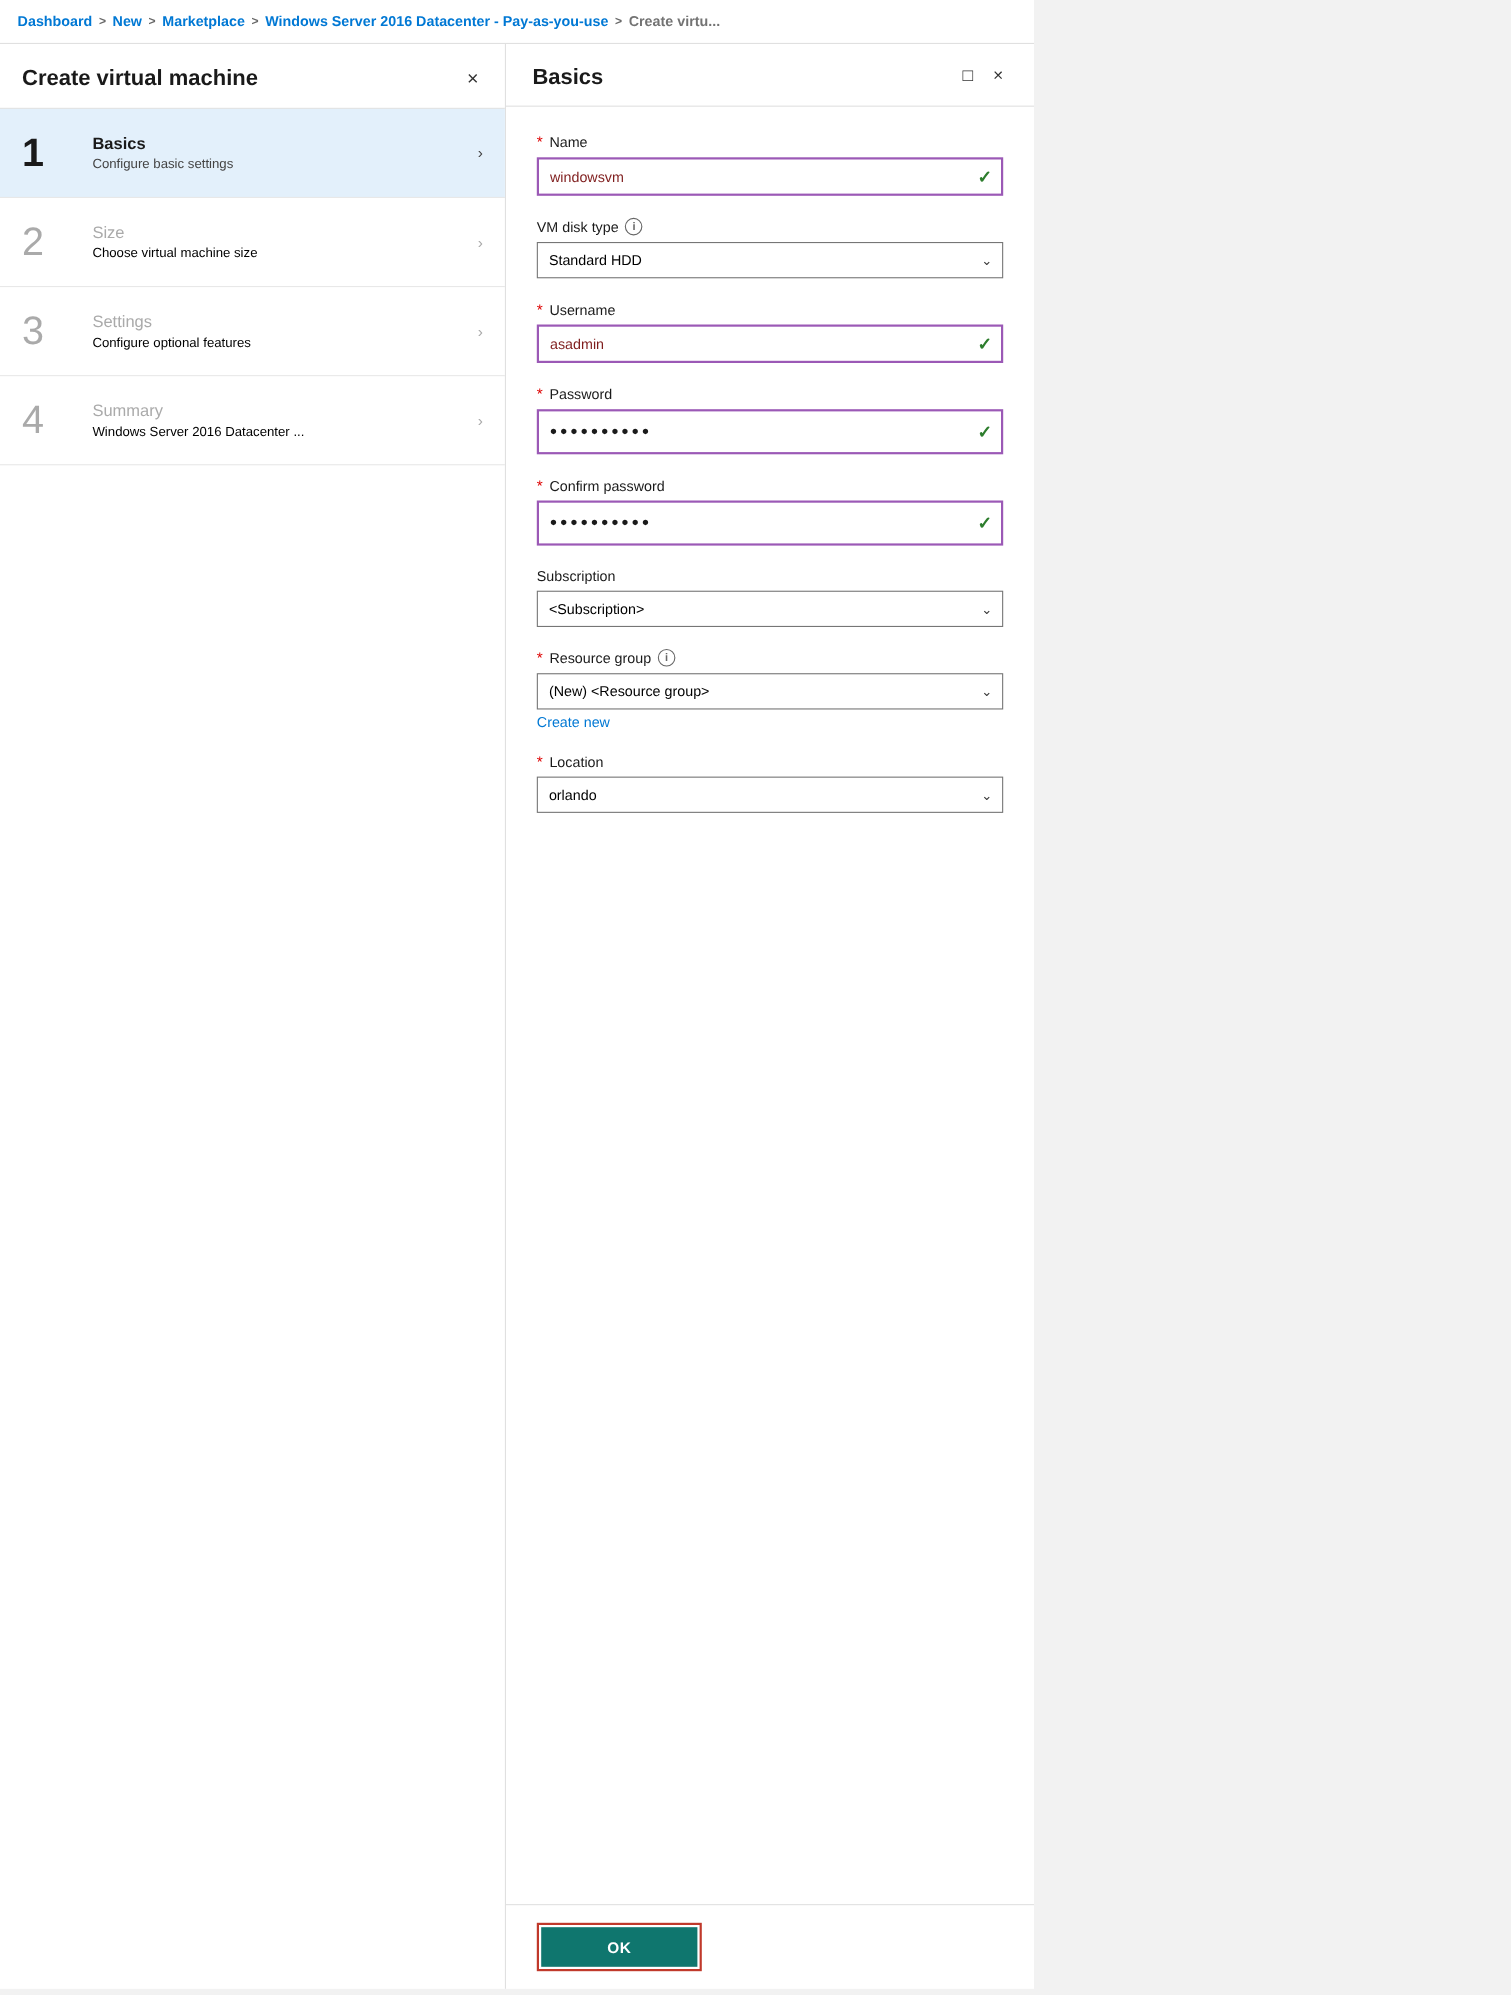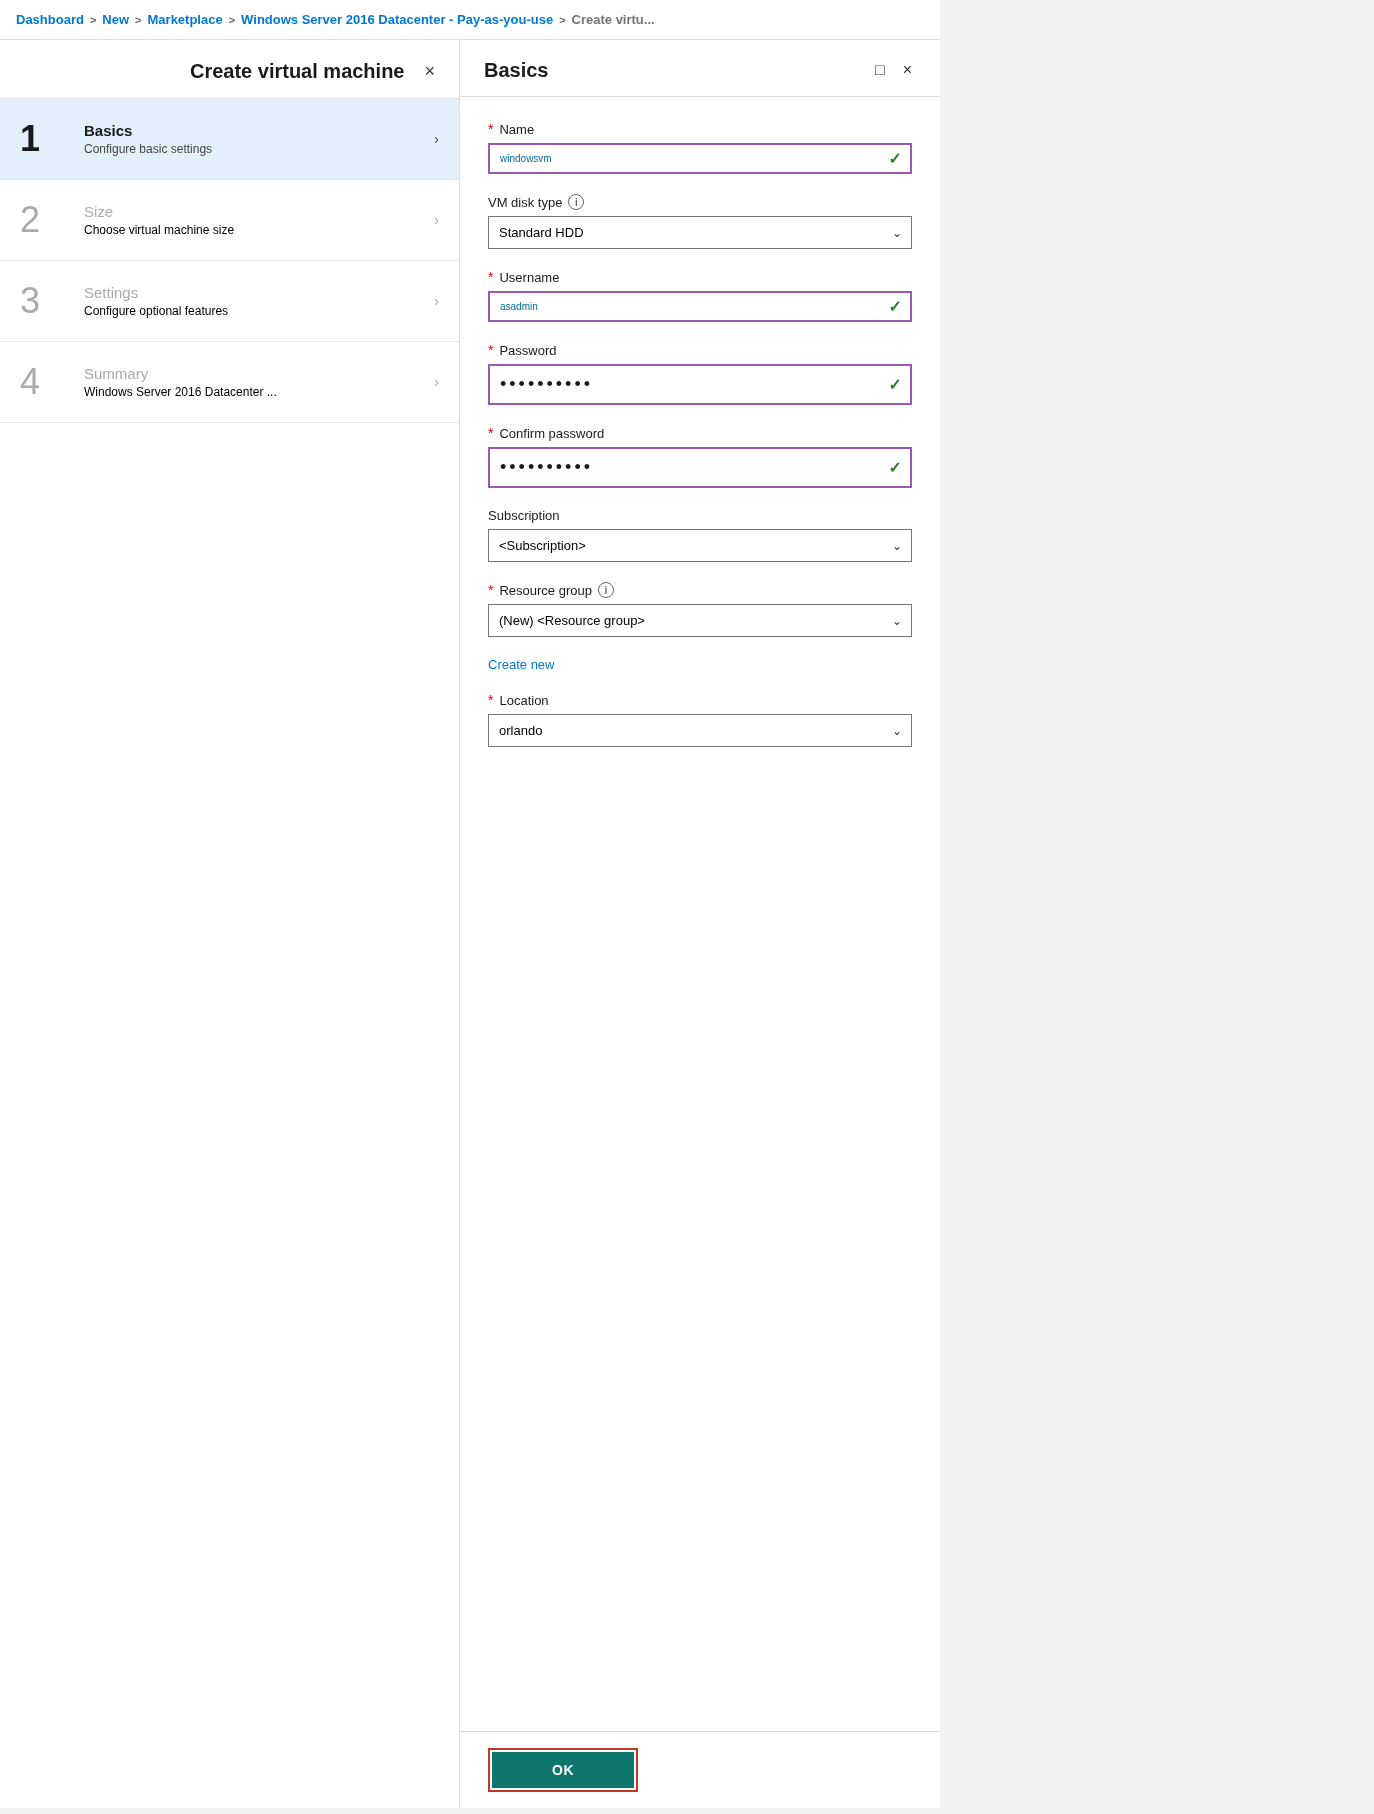--- a/index.html
+++ b/index.html
@@ -50,25 +50,24 @@
     
     .left-panel {
       width: 460px;
       border-right: 1px solid #e0e0e0;
       display: flex;
       flex-direction: column;
     }
 
     .left-panel-header {
       display: flex;
-      justify-content: flex-end;
+      justify-content: space-between;
       align-items: center;
       padding: 18px 20px 14px 20px;
       border-bottom: 1px solid #e0e0e0;
-      gap: 16px;
     }
 
     .left-panel-title {
       font-size: 20px;
       font-weight: 600;
       color: #1a1a1a;
     }
 
     .close-btn {
       cursor: pointer;
@@ -227,22 +226,22 @@
     .form-input-wrapper {
       position: relative;
       display: flex;
       align-items: center;
     }
 
     .form-input {
       width: 100%;
       padding: 8px 36px 8px 10px;
       border: 2px solid #9b59b6;
-      font-size: 10px;
-      color: #0369a1;
+      font-size: 13px;
+      color: #7f1d1d;
       outline: none;
       background: white;
     }
 
     .valid-check {
       position: absolute;
       right: 10px;
       color: #2d7d2d;
       font-size: 16px;
       font-weight: bold;
@@ -280,21 +279,21 @@
       letter-spacing: 3px;
       color: #1a1a1a;
     }
 
     .create-new-link {
       color: #0078d4;
       font-size: 13px;
       text-decoration: none;
       cursor: pointer;
       display: inline-block;
-      margin-top: 20px;
+      margin-top: 4px;
     }
 
     
     .right-panel-footer {
       border-top: 1px solid #e0e0e0;
       padding: 16px 28px;
       display: flex;
       align-items: center;
     }
 

